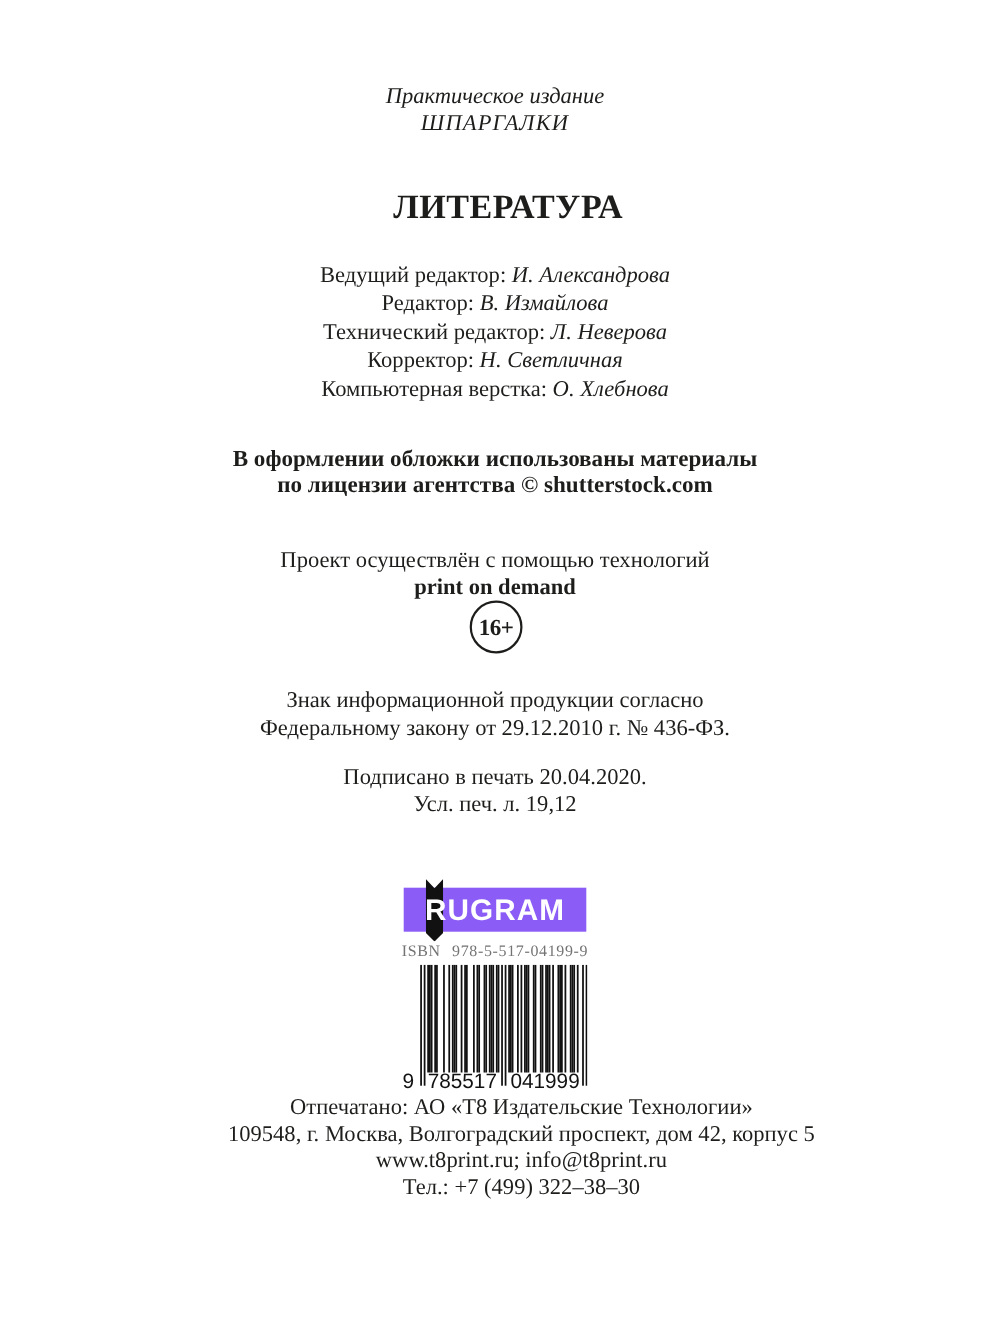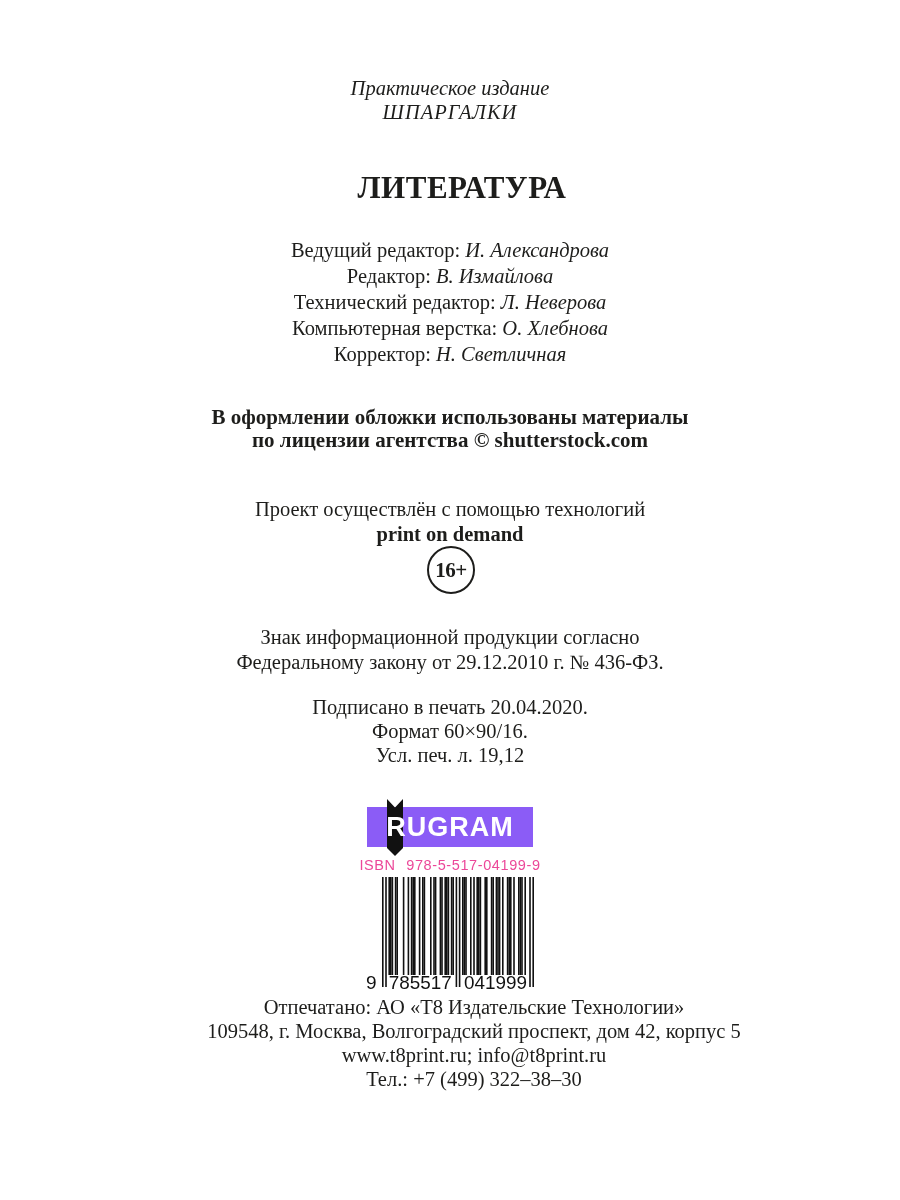--- a/index.html
+++ b/index.html
@@ -39,44 +39,44 @@
     background:#111111;
     clip-path:polygon(0 0,50% 15%,100% 0,100% 86%,50% 100%,0 86%);
   }
   .logo-text{
     position:relative;
     font-family:"Liberation Sans","DejaVu Sans",sans-serif;
     font-weight:bold;font-size:27px;letter-spacing:1px;color:#ffffff;
   }
   .isbn-line{
     top:857px;
-    font-family:Liberation Sans, sans-serif;
-    font-size:14.5px;letter-spacing:0.6px;word-spacing:6px;color:#ec4899;
+    font-family:Liberation Serif, serif;
+    font-size:14.5px;letter-spacing:0.6px;word-spacing:6px;color:#737373;
   }
   .barcode-wrap{position:absolute;top:877px;left:366px;width:168px;height:114px;}
   .printer-block{top:995px;font-size:20.5px;line-height:24px;padding-left:24px;}
 </style>
 </head>
 <body>
 
 <div class="page">
 
   <div class="abs edition-block">
     <div>Практическое издание</div>
     <div class="series-line">ШПАРГАЛКИ</div>
   </div>
 
   <h1 class="abs book-title">ЛИТЕРАТУРА</h1>
 
   <div class="abs staff-block">
     <div><span>Ведущий редактор:</span><span class="staff-name">И. Александрова</span></div>
     <div><span>Редактор:</span><span class="staff-name">В. Измайлова</span></div>
     <div><span>Технический редактор:</span><span class="staff-name">Л. Неверова</span></div>
+    <div><span>Корректор:</span><span class="staff-name">Н. Светличная</span></div>
     <div><span>Компьютерная верстка:</span><span class="staff-name">О. Хлебнова</span></div>
-    <div><span>Корректор:</span><span class="staff-name">Н. Светличная</span></div>
   </div>
 
   <div class="abs cover-note">
     <div>В оформлении обложки использованы материалы</div>
     <div>по лицензии агентства © shutterstock.com</div>
   </div>
 
   <div class="abs tech-note">
     <div>Проект осуществлён с помощью технологий</div>
     <div class="bold-line">print on demand</div>
@@ -84,21 +84,20 @@
 
   <div class="age-badge">16+</div>
 
   <div class="abs law-note">
     <div>Знак информационной продукции согласно</div>
     <div>Федеральному закону от 29.12.2010 г. № 436-ФЗ.</div>
   </div>
 
   <div class="abs print-info">
     <div>Подписано в печать 20.04.2020.</div>
-    <div>Формат 60×90/16.</div>
     <div>Усл. печ. л. 19,12</div>
   </div>
 
   <div class="logo-box">
     <div class="logo-ribbon"></div>
     <span class="logo-text">RUGRAM</span>
   </div>
 
   <div class="abs isbn-line">ISBN 978-5-517-04199-9</div>
 

